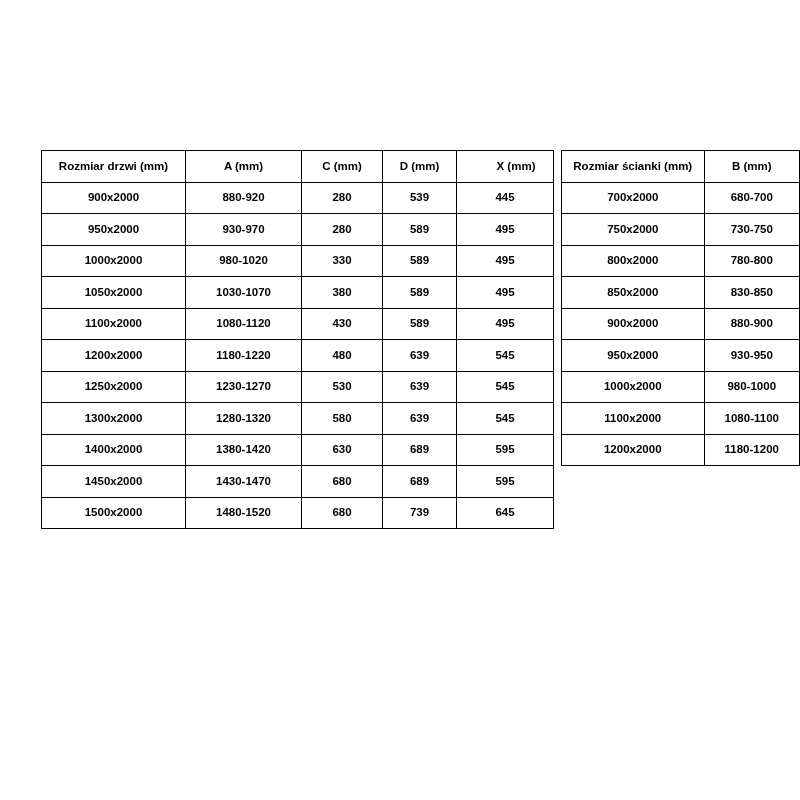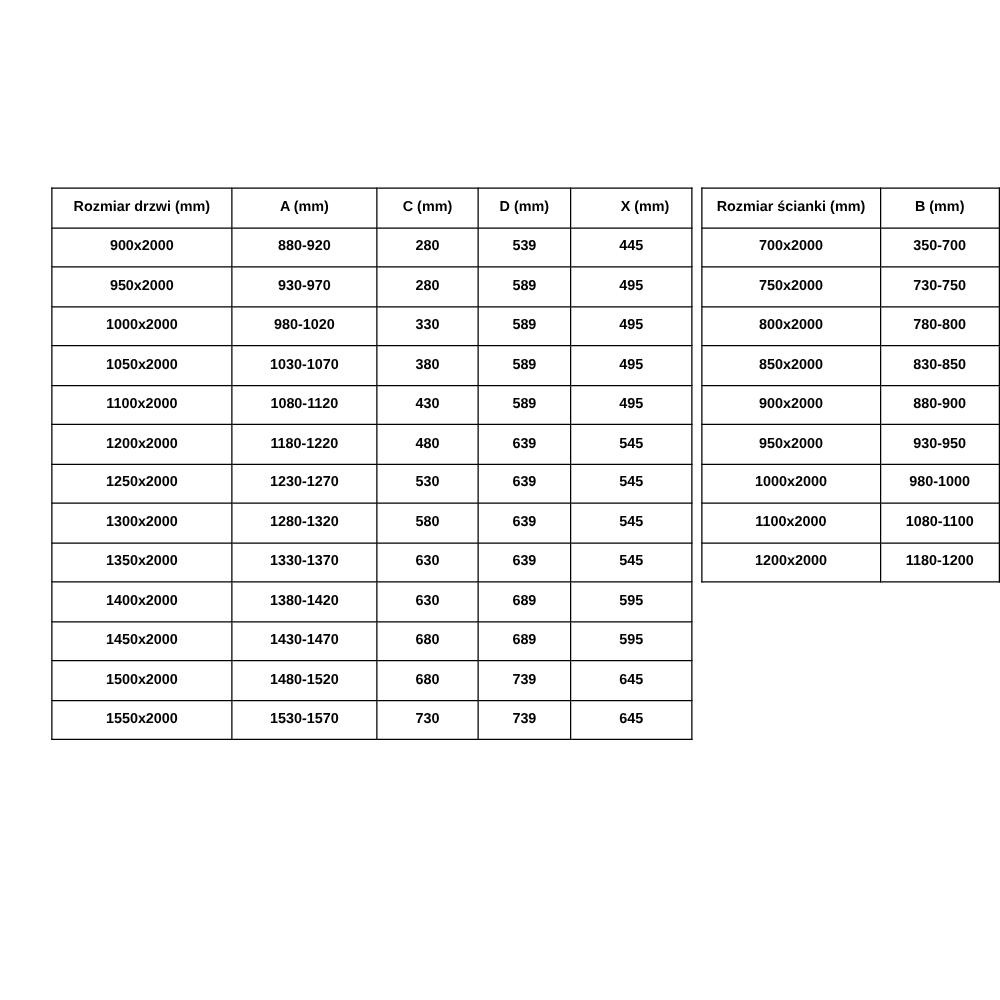--- a/index.html
+++ b/index.html
@@ -128,51 +128,37 @@
           <td>545</td>
         </tr>
         <tr>
           <td>1300x2000</td>
           <td>1280-1320</td>
           <td>580</td>
           <td>639</td>
           <td>545</td>
         </tr>
         <tr>
-          <td>1350x2000</td>
-          <td>1330-1370</td>
-          <td>630</td>
-          <td>639</td>
-          <td>545</td>
-        </tr>
-        <tr>
           <td>1400x2000</td>
           <td>1380-1420</td>
           <td>630</td>
           <td>689</td>
           <td>595</td>
         </tr>
         <tr>
           <td>1450x2000</td>
           <td>1430-1470</td>
           <td>680</td>
           <td>689</td>
           <td>595</td>
         </tr>
         <tr>
           <td>1500x2000</td>
           <td>1480-1520</td>
           <td>680</td>
-          <td>739</td>
-          <td>645</td>
-        </tr>
-        <tr>
-          <td>1550x2000</td>
-          <td>1530-1570</td>
-          <td>730</td>
           <td>739</td>
           <td>645</td>
         </tr>
       </tbody>
     </table>
   </div>
 
   <div class="table-block" id="wall-table">
     <table>
       <colgroup>
@@ -181,21 +167,21 @@
       </colgroup>
       <thead>
         <tr>
           <th class="w0">Rozmiar ścianki (mm)</th>
           <th class="w1">B (mm)</th>
         </tr>
       </thead>
       <tbody>
         <tr>
           <td>700x2000</td>
-          <td>350-700</td>
+          <td>680-700</td>
         </tr>
         <tr>
           <td>750x2000</td>
           <td>730-750</td>
         </tr>
         <tr>
           <td>800x2000</td>
           <td>780-800</td>
         </tr>
         <tr>

